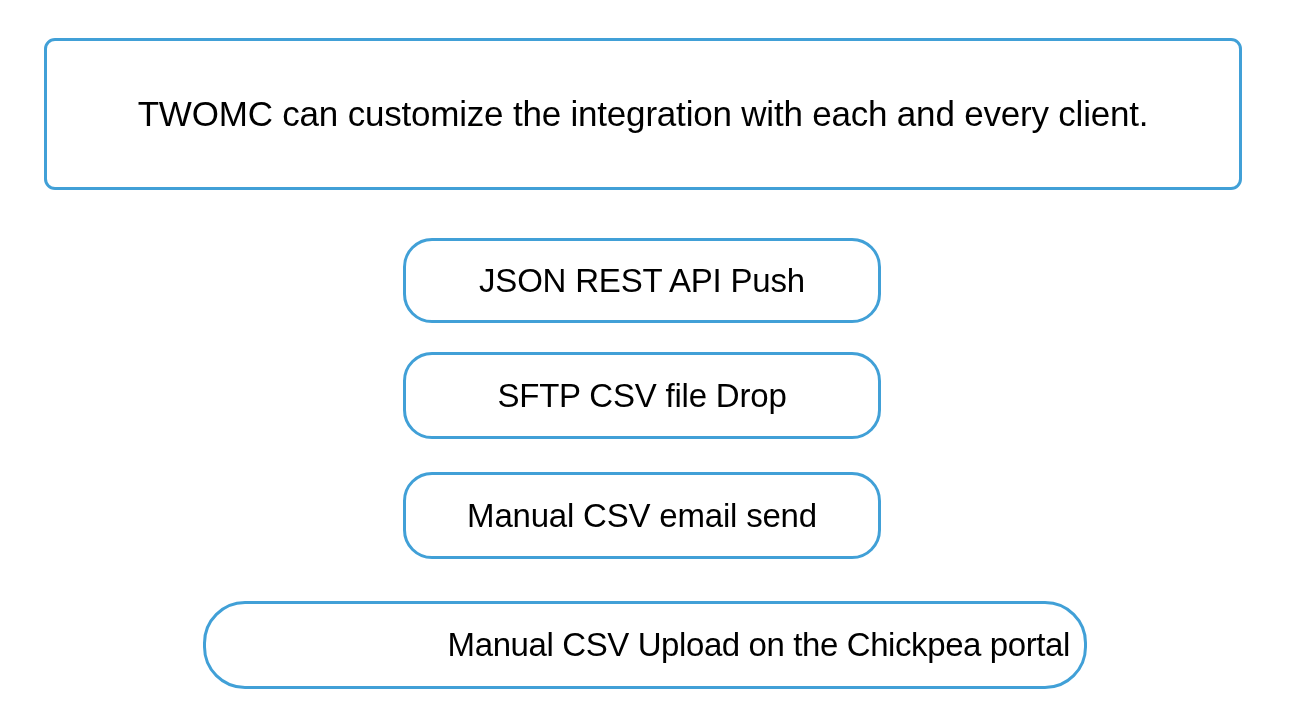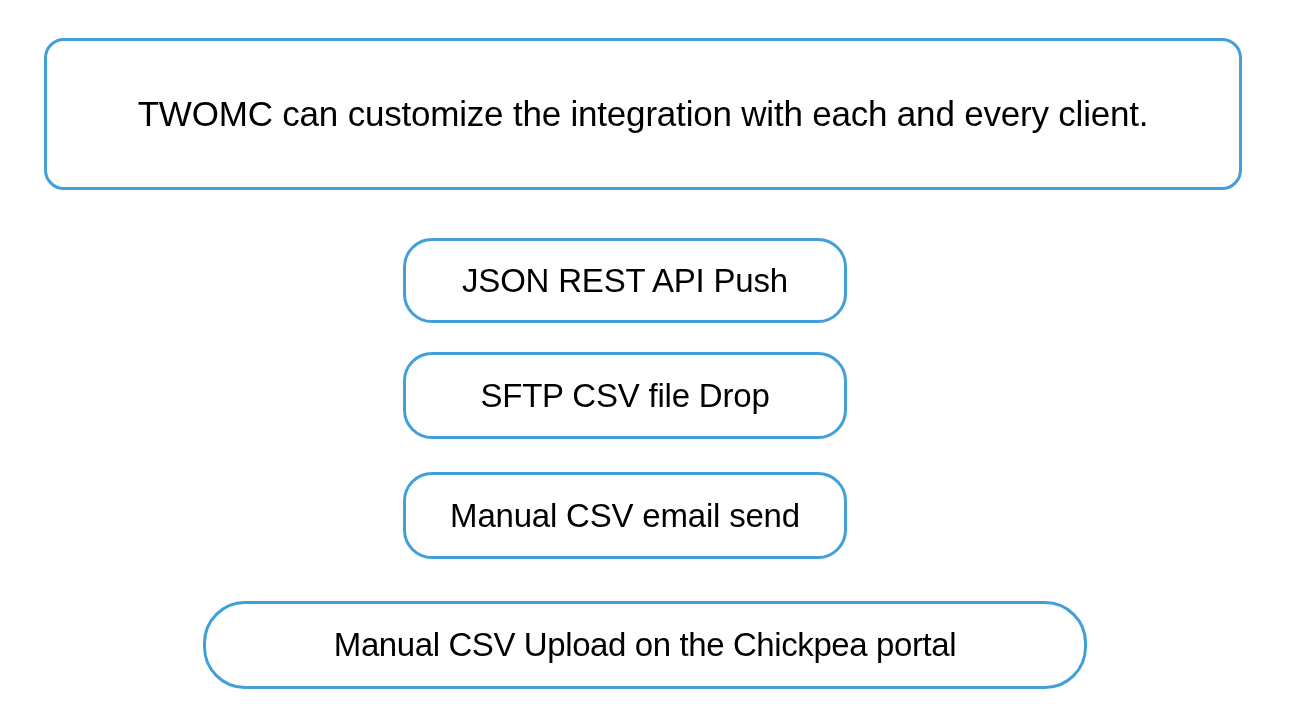--- a/index.html
+++ b/index.html
@@ -37,29 +37,29 @@
     white-space: nowrap;
     user-select: none;
   }
 
   
   #node-header {
     left: 44px;
     top: 38px;
     width: 1198px;
     height: 152px;
-    border-radius: 20px;
+    border-radius: 11px;
     font-size: 35px;
     letter-spacing: -0.2px;
   }
 
   
   .node-option {
     left: 403px;
-    width: 444px;
+    width: 478px;
     border-radius: 29px;
     font-size: 33px;
     letter-spacing: -0.2px;
   }
   #node-option-1 { top: 238px; height: 85px; }
   #node-option-2 { top: 352px; height: 87px; }
   #node-option-3 { top: 472px; height: 87px; text-align: center; }
 
   
   #node-option-4 {
@@ -91,17 +91,17 @@
   </div>
 
   <div class="node node-option" id="node-option-2" style="border-color: rgb(65, 160, 215); color: rgb(0, 0, 0);">
     <span class="node-label">SFTP CSV file Drop</span>
   </div>
 
   <div class="node node-option" id="node-option-3" style="border-color: rgb(65, 160, 215); color: rgb(0, 0, 0);">
     <span class="node-label">Manual CSV email send</span>
   </div>
 
-  <div class="node" id="node-option-4" style="border-color: rgb(65, 160, 215); color: rgb(0, 0, 0);">
+  <div class="node" id="node-option-4" style="border-color: rgb(65, 160, 215); color: rgb(0, 0, 0); justify-content: flex-end;">
     <span class="node-label">Manual CSV Upload on the Chickpea portal</span>
   </div>
 
 </div>
 
 </body></html>

